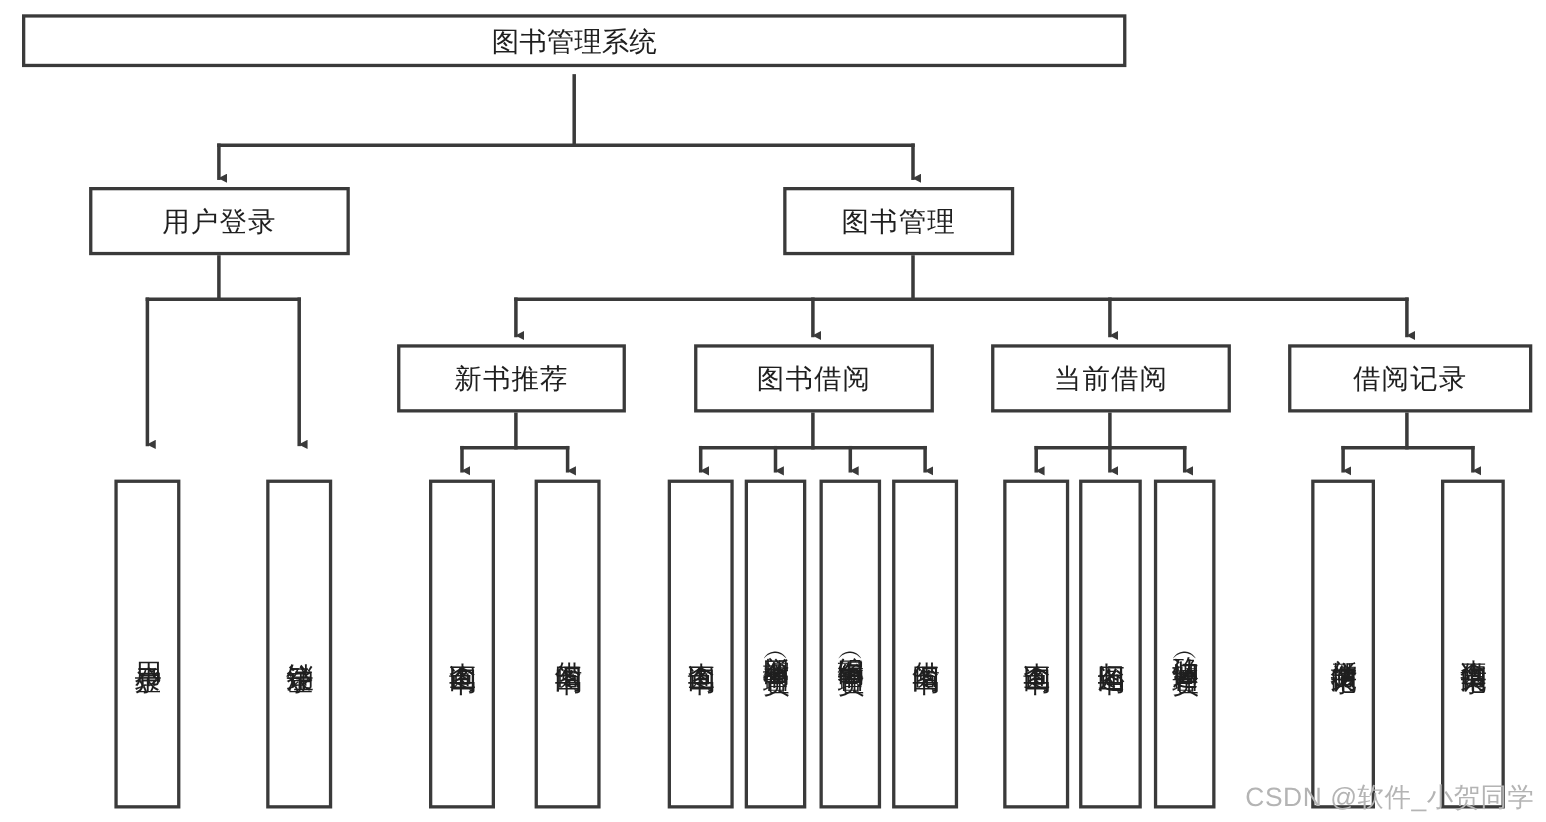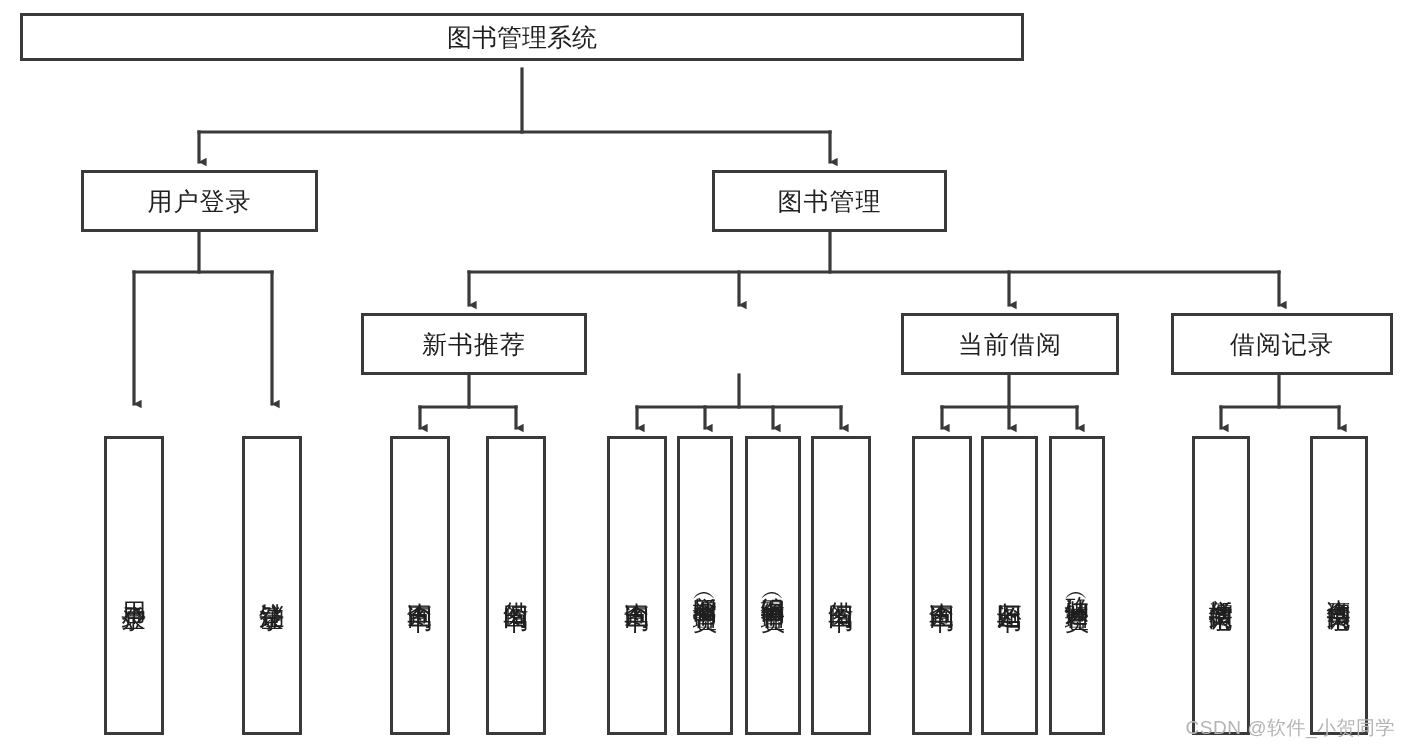--- a/index.html
+++ b/index.html
@@ -43,21 +43,21 @@
     color:#1f1f1f;
     white-space:nowrap;
     text-align:center;
   }
   .leaf.tall .vtext{ font-size:24px; }
 
   .watermark{
     position:absolute;
     right:10px;
     bottom:6px;
-    font-size:19px;
+    font-size:24px;
     color:#b4b4b4;
     letter-spacing:0.5px;
     white-space:nowrap;
     pointer-events:none;
     margin-top:36px;
   }
 </style>
 </head>
 <body>
 
@@ -114,26 +114,29 @@
     </g>
   </svg>
 
   <div class="node root" style="left:20px;top:13px;width:1004px;height:48px;">
     <span>图书管理系统</span>
   </div>
 
   <div class="node h" style="left:81px;top:170px;width:237px;height:62px;">
     <span>用户登录</span>
   </div>
-  <div class="node h" style="left:712px;top:170px;width:235px;height:62px;">
+  <div class="node h" style="left:712px;top:170px;width:210px;height:62px;">
     <span>图书管理</span>
   </div>
 
-  <div class="node h" style="left:361px;top:313px;width:226px;height:62px;">
+  <div class="node h" style="left:361px;top:313px;width:208px;height:62px;">
     <span>新书推荐</span>
+  </div>
+  <div class="node h" style="left:631px;top:313px;width:218px;height:62px;">
+    <span>图书借阅</span>
   </div>
   <div class="node h" style="left:901px;top:313px;width:218px;height:62px;">
     <span>当前借阅</span>
   </div>
   <div class="node h" style="left:1171px;top:313px;width:222px;height:62px;">
     <span>借阅记录</span>
   </div>
 
   <div class="leaf" style="left:104px;top:436px;width:60px;height:299px;">
     <span class="vtext">用户登录</span>

